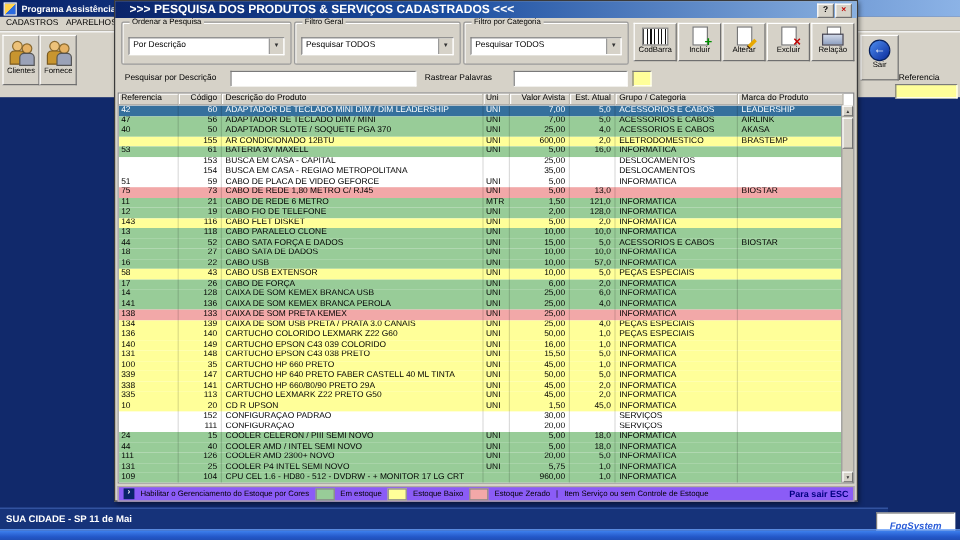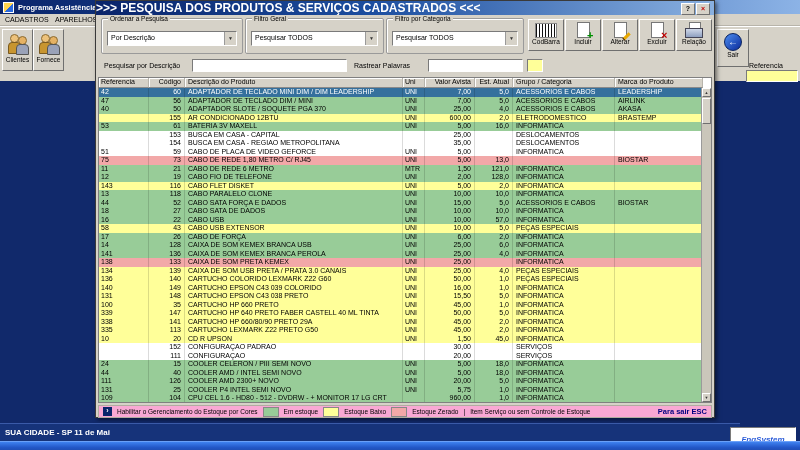--- a/index.html
+++ b/index.html
@@ -27,21 +27,21 @@
   .sair-icon{width:16px;height:16px;margin-top:3px;border-radius:50%;background:linear-gradient(135deg,#4d8df0,#0a2a9a);
     border:1px solid #06205e;color:#fff;font-size:10px;line-height:15px;text-align:center;display:block;}
   .ref-label{position:absolute;left:749px;top:35px;font-size:7px;}
   .ref-input{position:absolute;left:746px;top:43px;width:46px;height:10px;background:#ffff99;
     border:1px solid;border-color:#7a7a7a #fff #fff #7a7a7a;font-size:7px;padding:0 2px;}
   
   .dialog{position:absolute;left:95px;top:0;width:620px;height:418px;background:#d6d2c8;
     border:1px solid #3a3a3a;box-sizing:border-box;box-shadow:2px 2px 4px rgba(0,0,0,.5);}
   .dlg-titlebar{position:absolute;left:0;top:0;right:0;height:14px;
     background:linear-gradient(90deg,#0a246a,#1c4ea0 45%,#89b0e0);display:flex;align-items:center;}
-  .dlg-title{color:#fff;font-size:12px;font-weight:bold;margin-left:0;white-space:nowrap;}
+  .dlg-title{color:#fff;font-size:10px;font-weight:bold;margin-left:12px;white-space:nowrap;}
   .dlg-btn{position:absolute;top:2px;width:12px;height:10px;background:#d6d2c8;
     border:1px solid;border-color:#fff #6f6f6f #6f6f6f #fff;font-size:7px;font-weight:bold;text-align:center;line-height:9px;}
   .dlg-btn.help{right:19px;color:#000;}
   .dlg-btn.close{right:4px;color:#c00000;}
   .dlg-body{position:absolute;left:0;top:14px;right:0;bottom:0;}
   .groupbox{position:absolute;top:3px;height:34px;border:1px solid #9a9a9a;border-radius:2px;
     box-shadow:1px 1px 0 #fff inset;}
   .gb-label{position:absolute;top:-4px;left:6px;background:#d6d2c8;font-size:6.5px;padding:0 2px;line-height:8px;}
   .combo{position:absolute;left:5px;right:5px;top:12px;height:15px;background:#fff;
     border:1px solid;border-color:#7a7a7a #fff #fff #7a7a7a;box-sizing:border-box;}
@@ -87,21 +87,21 @@
   .c-grp{width:102px;padding-left:3px;}
   .c-mar{width:88px;padding-left:3px;}
   .vscroll{position:absolute;right:0;top:10px;bottom:0;width:10px;background:#cac6ba;border-left:1px solid #9a9a9a;box-sizing:border-box;}
   .sb-up,.sb-down{position:absolute;left:0;width:9px;height:9px;background:#d6d2c8;
     border:1px solid;border-color:#fff #6f6f6f #6f6f6f #fff;font-size:4px;text-align:center;line-height:8px;color:#333;box-sizing:border-box;}
   .sb-up{top:0;}
   .sb-down{bottom:0;}
   .sb-thumb{position:absolute;left:0;top:10px;width:9px;height:26px;background:#d6d2c8;
     border:1px solid;border-color:#fff #6f6f6f #6f6f6f #fff;box-sizing:border-box;}
   
-  .legend{position:absolute;left:2px;top:390px;width:614px;height:13px;background:#f9a8d4;
+  .legend{position:absolute;left:2px;top:390px;width:614px;height:13px;background:#8b5cf6;
     border:1px solid #b0aca0;box-sizing:border-box;display:flex;align-items:center;gap:5px;padding:0 4px;}
   .lg-toggle-icon{width:9px;height:9px;background:#0a246a;color:#fff;font-size:7px;line-height:8px;text-align:center;font-weight:bold;}
   .lg-text{font-size:6.5px;white-space:nowrap;}
   .swatch{width:14px;height:8px;border:1px solid #888;display:inline-block;}
   .lg-exit{margin-left:auto;font-size:7.5px;font-weight:bold;color:#000080;white-space:nowrap;}
   
   .statusbar{position:absolute;left:0;top:423px;width:740px;height:18px;background:#16337a;border-top:1px solid #3a5aa8;}
   .status-text{position:absolute;left:5px;top:4px;color:#fff;font-size:8px;font-weight:bold;white-space:nowrap;}
   .brand-box{position:absolute;left:730px;top:3px;width:64px;height:13px;background:#fff;
     border:1px solid;border-color:#7a7a7a #fff #fff #7a7a7a;text-align:center;}

